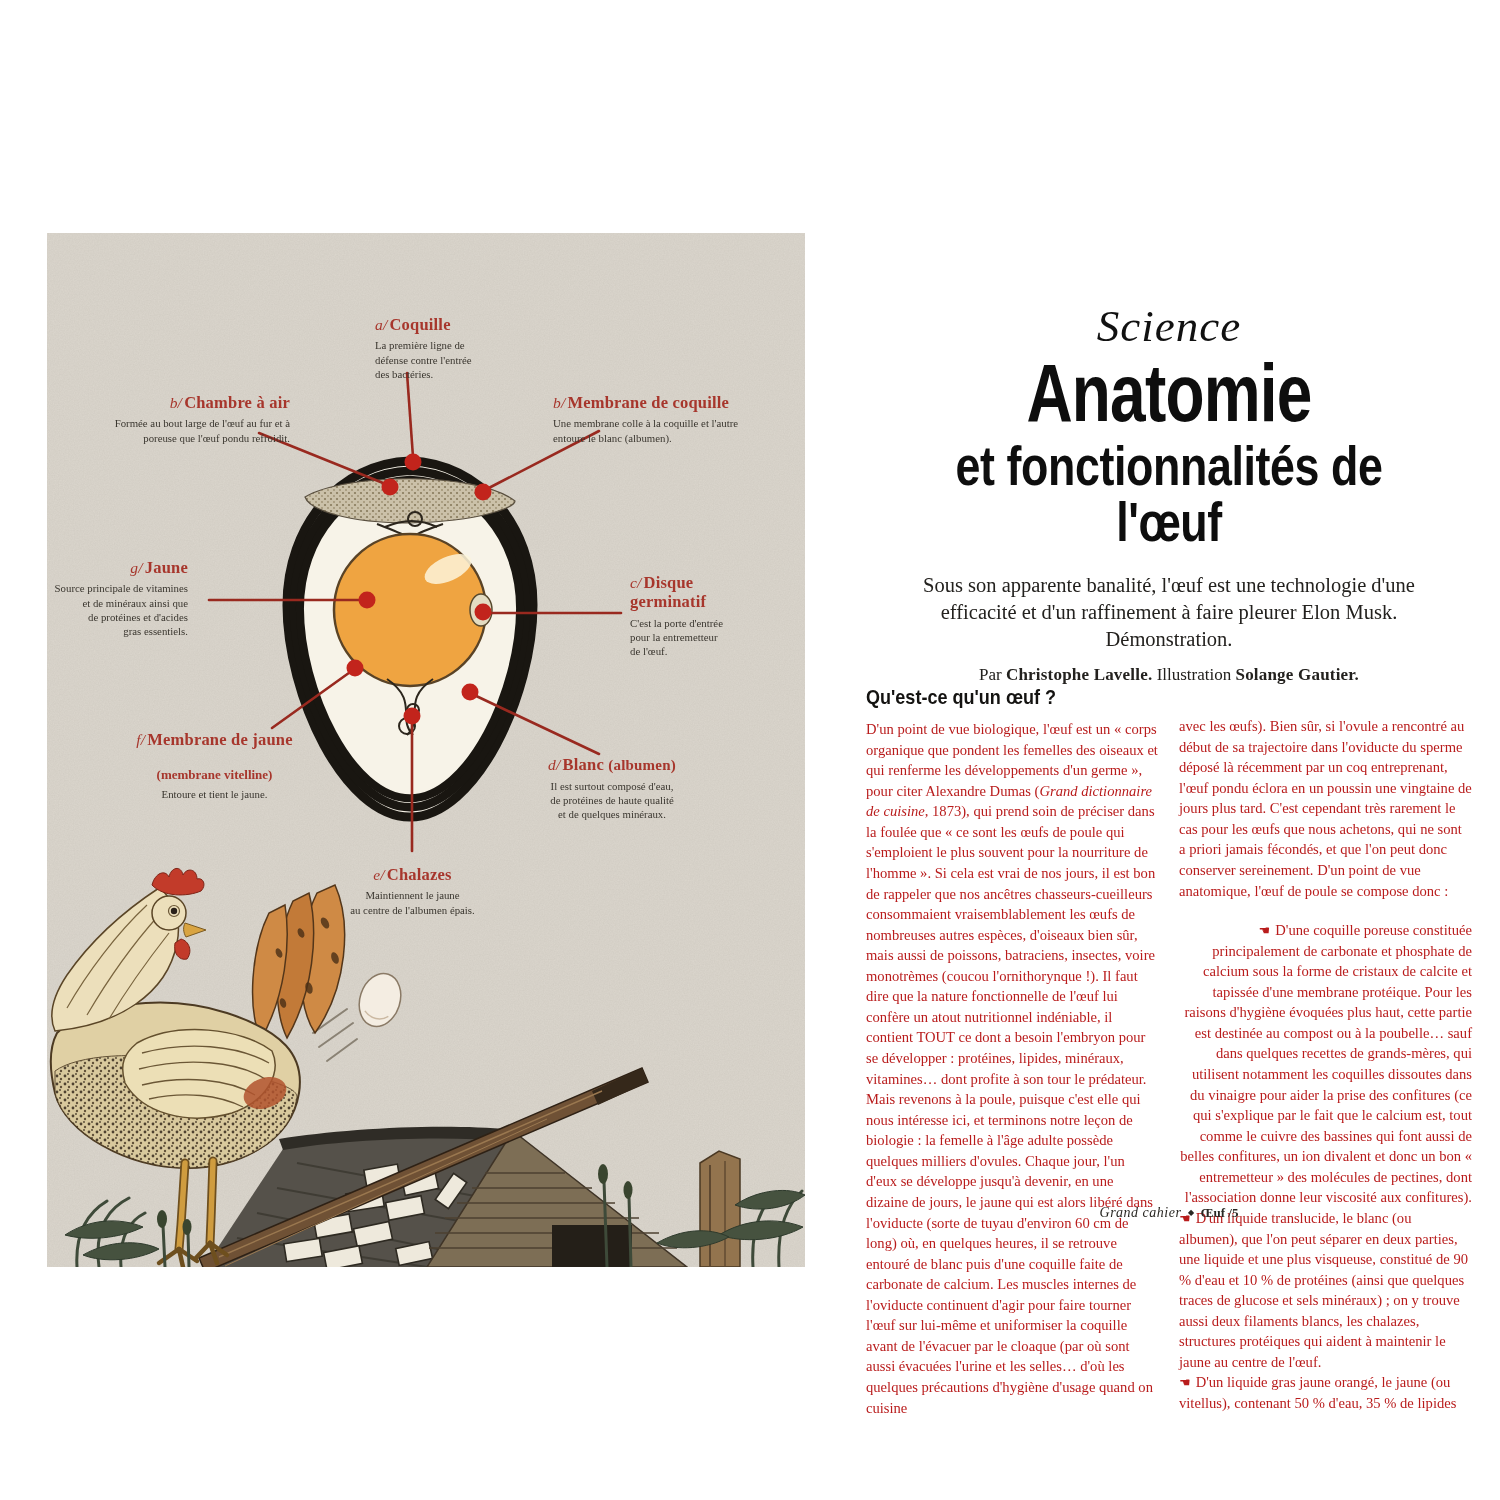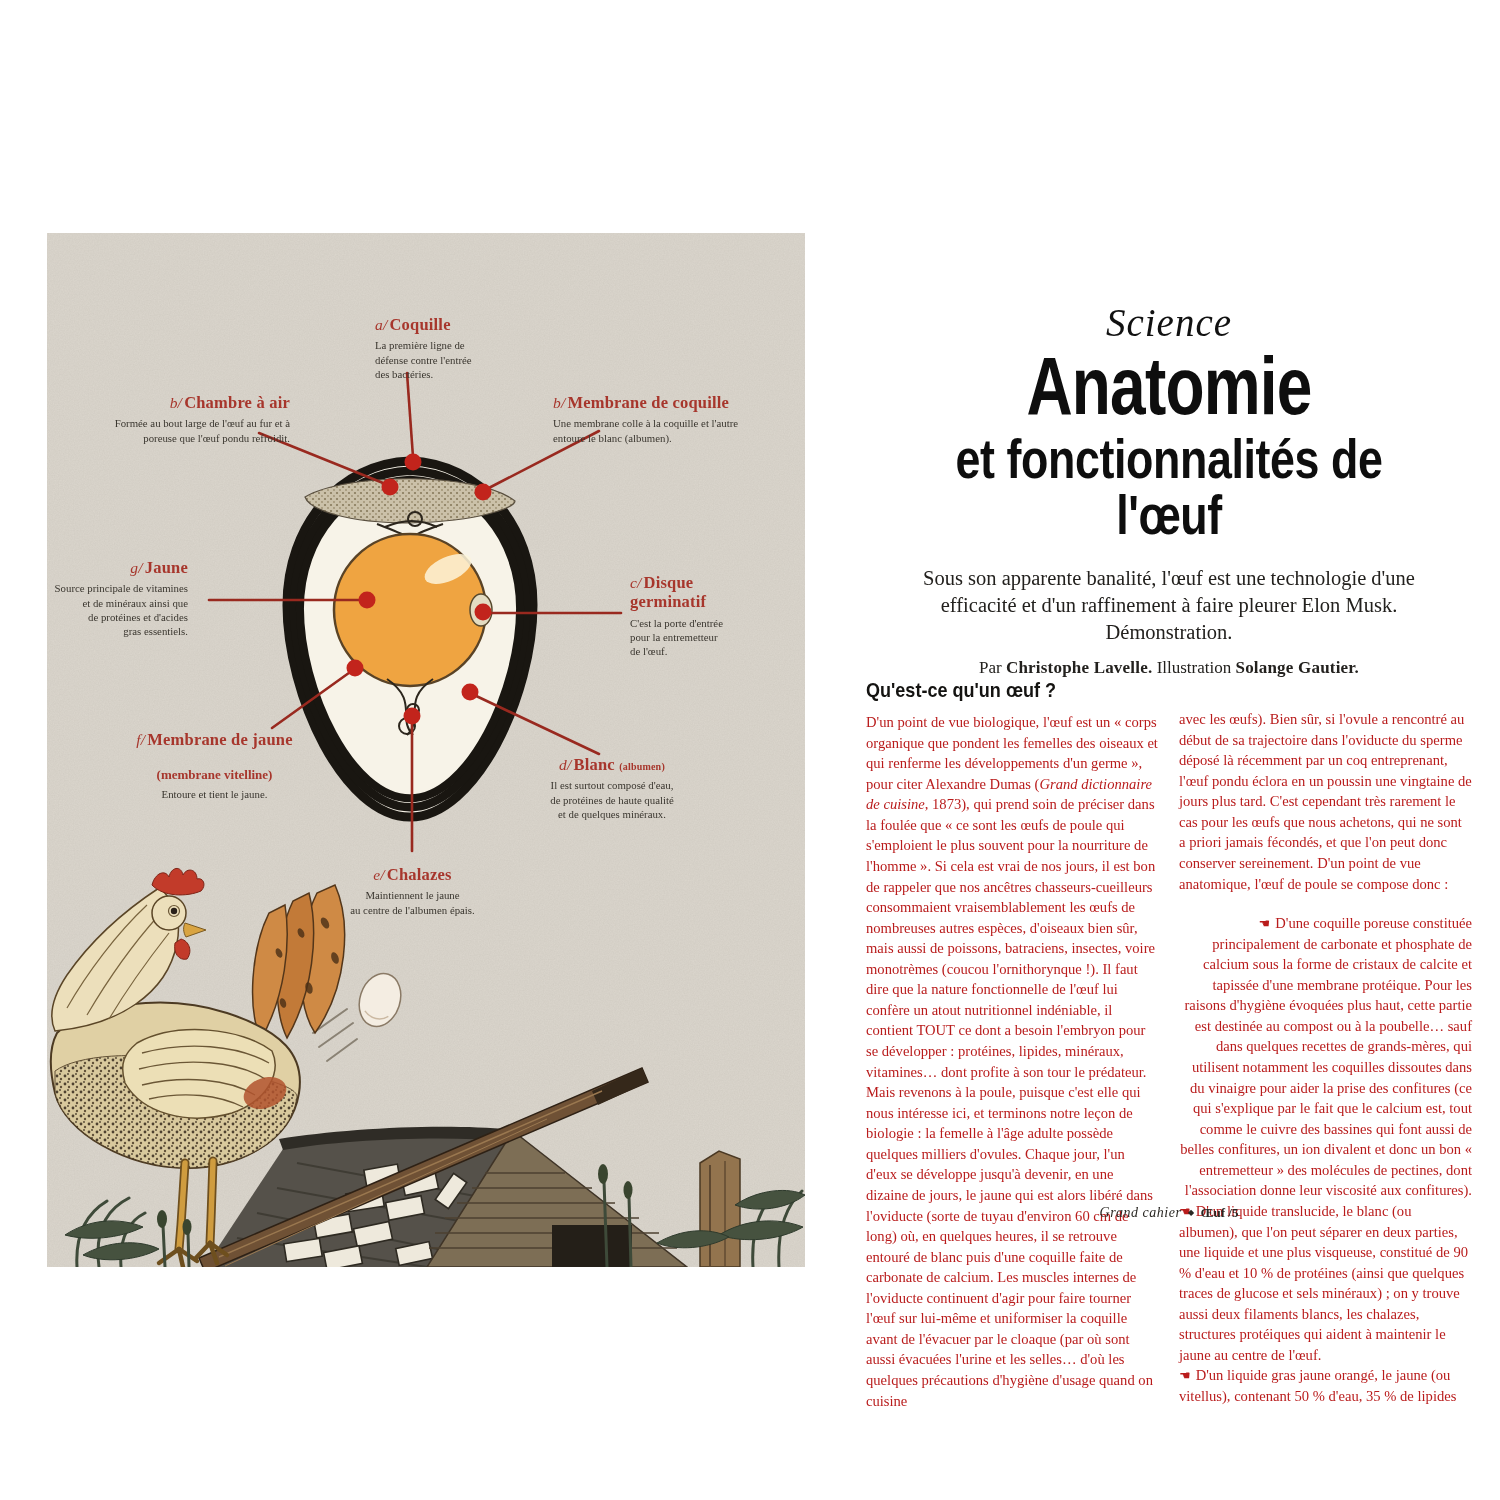--- a/index.html
+++ b/index.html
@@ -4,36 +4,36 @@
 <style>
   html,body{margin:0;padding:0;background:#ffffff;}
   .canvas{position:relative;width:1500px;height:1500px;background:#ffffff;overflow:hidden;
           font-family:"Liberation Serif","DejaVu Serif",serif;color:#22201c;}
   
   .page-left{position:absolute;left:47px;top:233px;width:758px;height:1034px;overflow:hidden;background:#c4b5fd;}
   .page-left svg{position:absolute;left:0;top:0;}
   .lbl{position:absolute;line-height:1.18;}
   .lbl-h{font-size:16.5px;font-weight:bold;color:#a7362c;letter-spacing:.2px;}
   .lbl-h .pfx{font-weight:normal;font-style:italic;font-size:15.5px;margin-right:2px;}
-  .lbl-h .sfx{font-size:10px;}
+  .lbl-h .sfx{font-size:15px;}
   .lbl-sub{font-size:13px;font-weight:bold;color:#a7362c;margin-top:18px;}
   .lbl-d{font-size:10.8px;color:#3a362f;margin-top:4px;white-space:pre-line;line-height:1.32;}
   .al-r{text-align:right;} .al-c{text-align:center;} .al-l{text-align:left;}
   
   .lbl-coquille{left:328px;top:82px;width:150px;}
   .lbl-chambre{right:515px;top:160px;width:235px;}
   .lbl-memcoq{left:506px;top:160px;width:245px;}
   .lbl-jaune{right:617px;top:325px;width:170px;}
   .lbl-disque{left:583px;top:340px;width:112px;}
   .lbl-memjaune{left:70px;top:497px;width:195px;}
   .lbl-blanc{left:490px;top:522px;width:150px;}
   .lbl-chalazes{left:278px;top:632px;width:175px;}
   
   .page-right{position:absolute;left:858px;top:300px;width:622px;}
-  .kicker{font-style:italic;font-size:39px;text-align:center;letter-spacing:1px;color:#111;}
+  .kicker{font-style:italic;font-size:45px;text-align:center;letter-spacing:1px;color:#111;}
   .title1{font-family:"Liberation Sans","DejaVu Sans",sans-serif;font-weight:bold;font-size:82px;
           line-height:.95;text-align:center;transform:scaleX(.78);transform-origin:50% 0;
           letter-spacing:-1px;color:#0e0e0e;margin-top:2px;}
   .title2{font-family:"Liberation Sans","DejaVu Sans",sans-serif;font-weight:bold;font-size:56px;
           line-height:1;text-align:center;transform:scaleX(.8);transform-origin:50% 0;
           letter-spacing:-.5px;color:#0e0e0e;margin-top:6px;}
   .standfirst{font-size:20.5px;line-height:1.32;text-align:center;max-width:505px;margin:22px auto 0;color:#23211e;}
   .byline{font-size:17px;text-align:center;margin-top:12px;color:#23211e;}
   .byline b{letter-spacing:.2px;}
   .cols{display:flex;gap:20px;padding:0 8px;}

